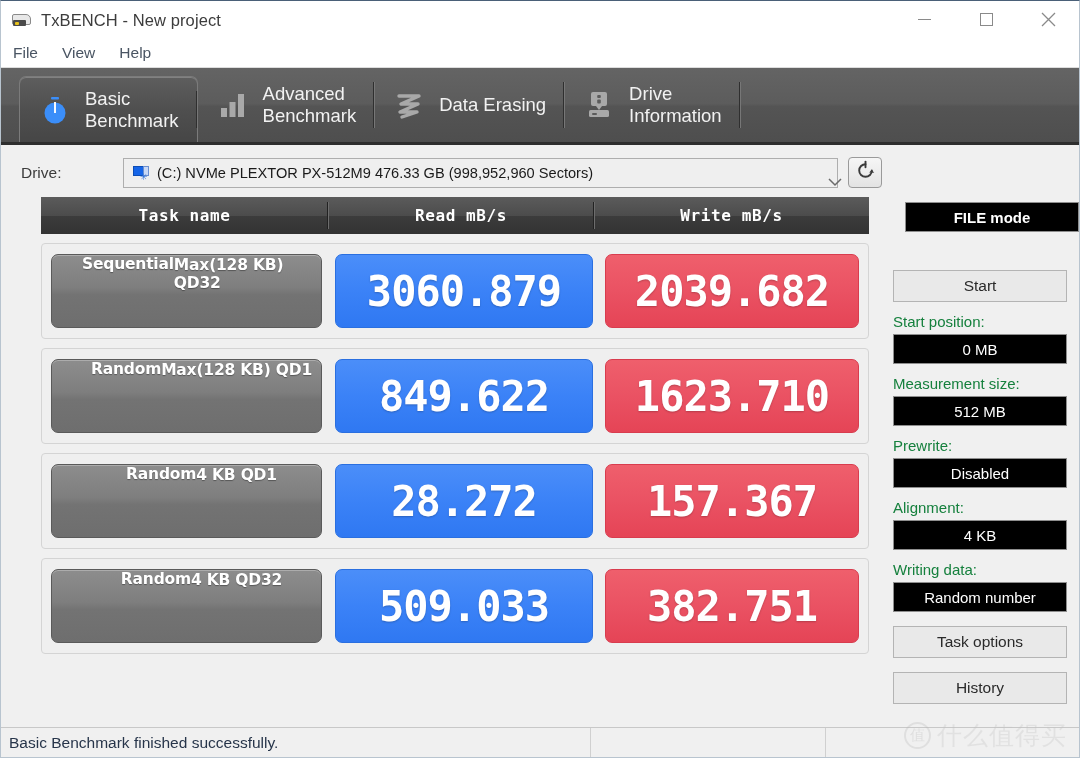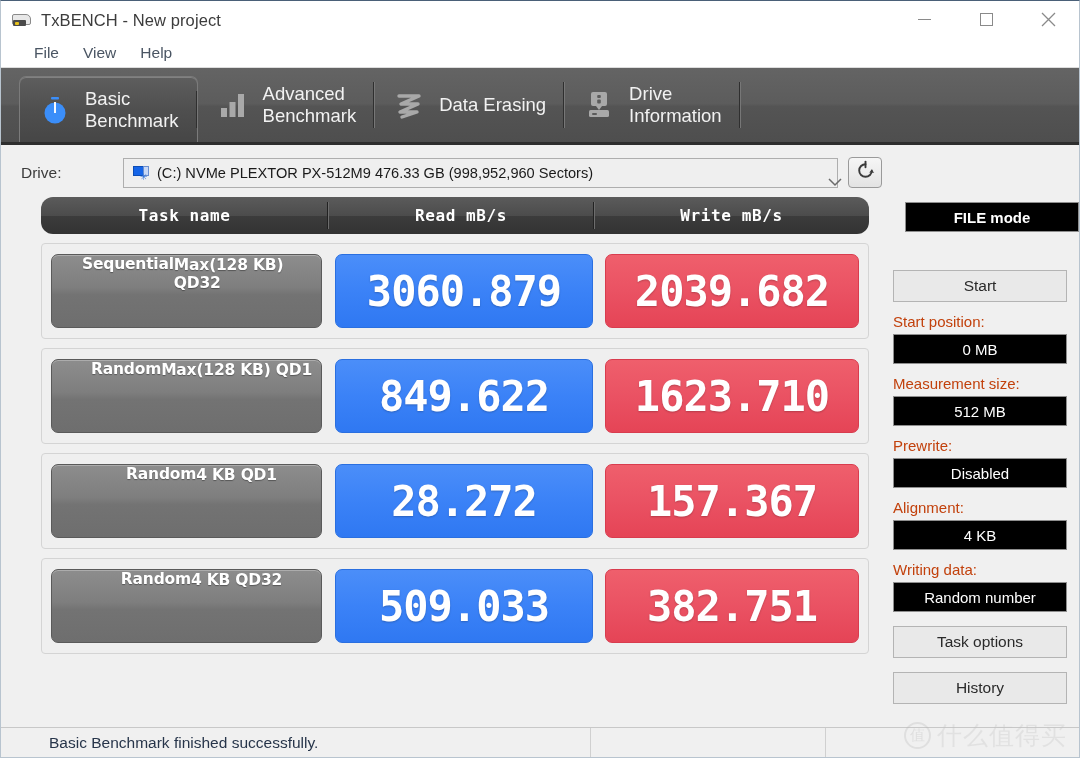--- a/index.html
+++ b/index.html
@@ -69,21 +69,21 @@
   .glyph-max {
     width: 13px; height: 13px; border: 1.4px solid #8a8a8a;
   }
   .glyph-close svg { display: block; }
 
   
   .menubar {
     height: 29px; min-height: 29px;
     background: #ffffff;
     display: flex; align-items: center;
-    padding-left: 21px;
+    padding-left: 0;
     border-bottom: 1px solid #dddddd;
   }
   .menu-item {
     font-size: 15.5px; color: #4a5563;
     padding: 3px 12px; cursor: default;
   }
 
   
   .tabstrip {
     height: 77px; min-height: 77px;
@@ -190,21 +190,21 @@
   .right-pane {
     width: 192px; flex: none;
     padding-right: 12px; padding-left: 6px;
   }
 
   
   .table-head {
     display: flex;
     height: 37px;
     background: linear-gradient(to bottom, #5b5b5b 0%, #4c4c4c 50%, #3c3c3c 51%, #333333 100%);
-    border-radius: 12px;
+    border-radius: 0;
     overflow: hidden;
     text-align: center;
   }
   .th {
     display: flex; align-items: center; justify-content: center;
     font-size: 16px; color: #ffffff;
     font-family: "DejaVu Sans Mono", monospace;
     font-weight: bold;
     letter-spacing: 0.6px;
     position: relative;
@@ -290,21 +290,21 @@
   .panel-gap { height: 38px; }
   .start-btn {
     width: 100%; height: 32px;
     background: #e9e9e9;
     border: 1px solid #b4b4b4;
     font-size: 15.5px; color: #2a2a2a;
     display: flex; align-items: center; justify-content: center;
     cursor: default;
   }
   .field-label {
-    font-size: 15px; color: #c2410c;
+    font-size: 15px; color: #15803d;
     margin: 11px 0 4px 0;
   }
   .field-val {
     width: 100%; height: 30px;
     background: #000000;
     border: 1px solid #8e8e8e;
     color: #ffffff;
     font-size: 15px;
     display: flex; align-items: center; justify-content: center;
     cursor: default;
@@ -329,21 +329,21 @@
   }
   .status-seg {
     height: 100%; display: flex; align-items: center;
     padding-left: 8px;
     border-right: 1px solid #d0d0d0;
   }
   .status-seg.s1 { width: 590px; flex: none; }
   .status-seg.s2 { width: 235px; flex: none; }
   .status-seg.s3 { flex: 1; border-right: none; }
   .status-text {
-    font-size: 15.5px; color: #27354a; margin-left: 40px;
+    font-size: 15.5px; color: #27354a;
   }
 
   .watermark {
     position: absolute;
     right: 12px; top: 718px;
     display: flex; align-items: center;
     opacity: 0.30;
     pointer-events: none;
   }
   .wm-circle {

